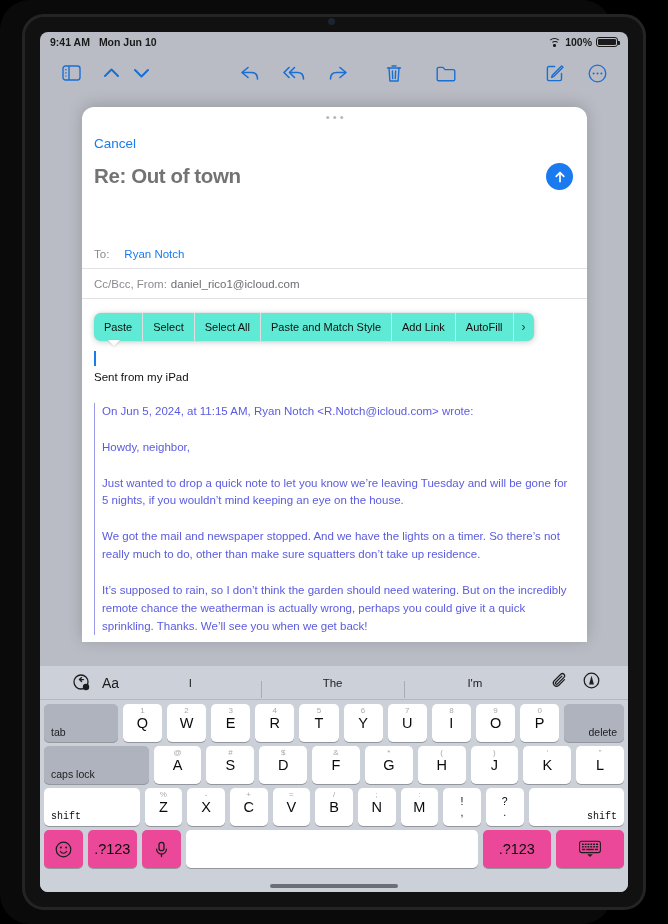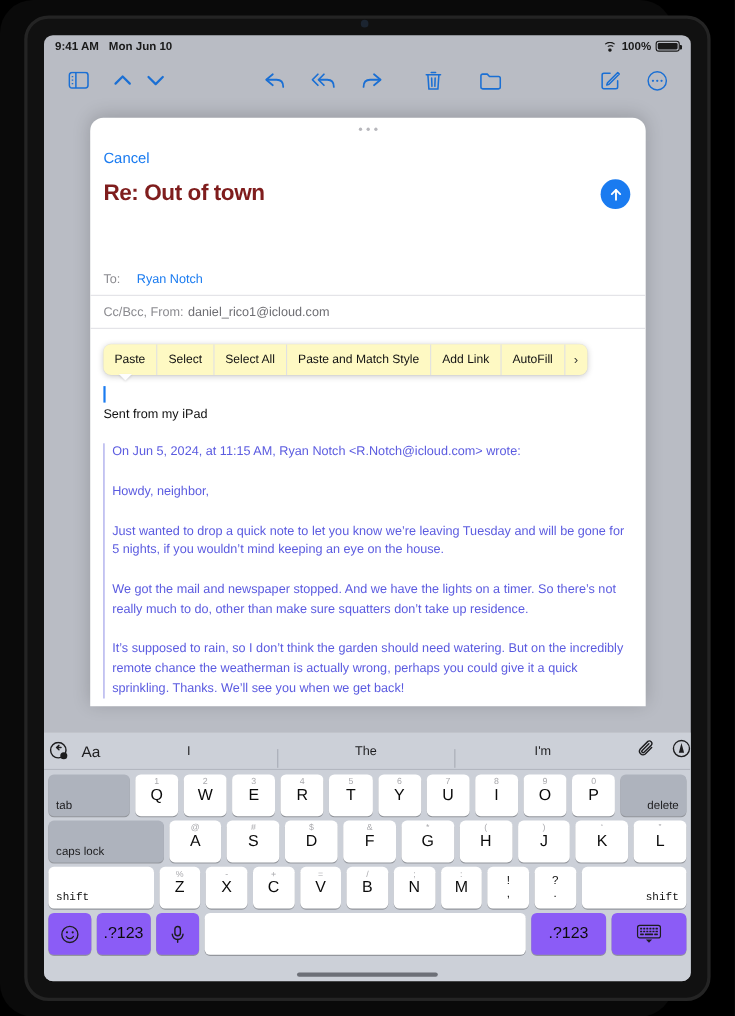--- a/index.html
+++ b/index.html
@@ -98,21 +98,21 @@
     position: absolute; left: 50%; top: 9px; transform: translateX(-50%);
     display: flex; gap: 4px;
   }
   #grabber span { width: 3.2px; height: 3.2px; border-radius: 50%; background: #b7b7bc; }
   #cancel-btn {
     position: absolute; left: 12px; top: 29px;
     font-size: 13.5px; color: #1a7bf0;
   }
   #subject {
     position: absolute; left: 12px; top: 57px;
-    font-size: 20.5px; font-weight: bold; color: #7f1d1d;
+    font-size: 20.5px; font-weight: bold; color: #737373;
     letter-spacing: -.4px;
   }
   #send-btn {
     position: absolute; right: 14px; top: 56px;
     width: 27px; height: 27px; border-radius: 50%;
     background: #1a7bf0;
     display: flex; align-items: center; justify-content: center;
   }
   .field-row {
     position: absolute; left: 0; width: 505px; height: 30px;
@@ -124,21 +124,21 @@
   #to-row { top: 132px; }
   #cc-row { top: 162px; }
   .fld-label { color: #8b8b90; }
   .fld-value-link { color: #1a7bf0; margin-left: 15px; }
   .fld-value { color: #6e6e73; margin-left: 4px; }
 
   
   #edit-menu {
     position: absolute; left: 12px; top: 206px;
     height: 28px;
-    background: #fef9c3;
+    background: #5eead4;
     border-radius: 7px;
     box-shadow: 0 1px 6px rgba(0,0,0,.22), 0 0 0 .4px rgba(0,0,0,.05);
     display: flex; align-items: stretch;
     overflow: hidden;
   }
   #edit-menu .mi {
     display: flex; align-items: center;
     padding: 0 10px;
     font-size: 11px; color: #111;
     border-right: .8px solid #e0e0e3;
@@ -181,21 +181,21 @@
   #quote p:last-child { margin-bottom: 0; }
 
   
   #keyboard {
     position: absolute; left: 0; bottom: 0;
     width: 588px; height: 226px;
     background: #ccd0d8;
   }
   #predbar {
     height: 34px; display: flex; align-items: center;
-    padding: 0 0;
+    padding: 0 28px;
     border-bottom: .5px solid #b3b7c0;
   }
   .pred-ico { width: 26px; display: flex; align-items: center; justify-content: center; color: #1d1d1f; }
   #aa-btn { font-size: 14px; color: #1d1d1f; margin-left: 8px; font-weight: 500; }
   .pred-slot {
     flex: 1; text-align: center;
     font-size: 11.5px; color: #1d1d1f;
     position: relative;
   }
   .pred-slot + .pred-slot::before {
@@ -233,21 +233,21 @@
   .key.modlight {
     background: #fff;
     font-size: 10px;
     align-items: flex-end; justify-content: flex-start;
     padding: 0 0 4px 7px;
     font-family: Liberation Mono, monospace;
   }
   .key.modlight.right-label { justify-content: flex-end; padding: 0 7px 4px 0; }
   .key.centered { align-items: center; justify-content: center; padding: 0; }
   .key.space { background: #fff; }
-  .key.bottom-mod { background: #8b5cf6; }
+  .key.bottom-mod { background: #ec4899; }
   #krow-bottom { margin-top: 4px; padding-bottom: 6px; }
   #homebar {
     position: absolute; left: 50%; bottom: 4px; transform: translateX(-50%);
     width: 128px; height: 4px; border-radius: 2px; background: #6c6f77;
   }
 </style>
 </head>
 <body>
 
 <div id="device">

